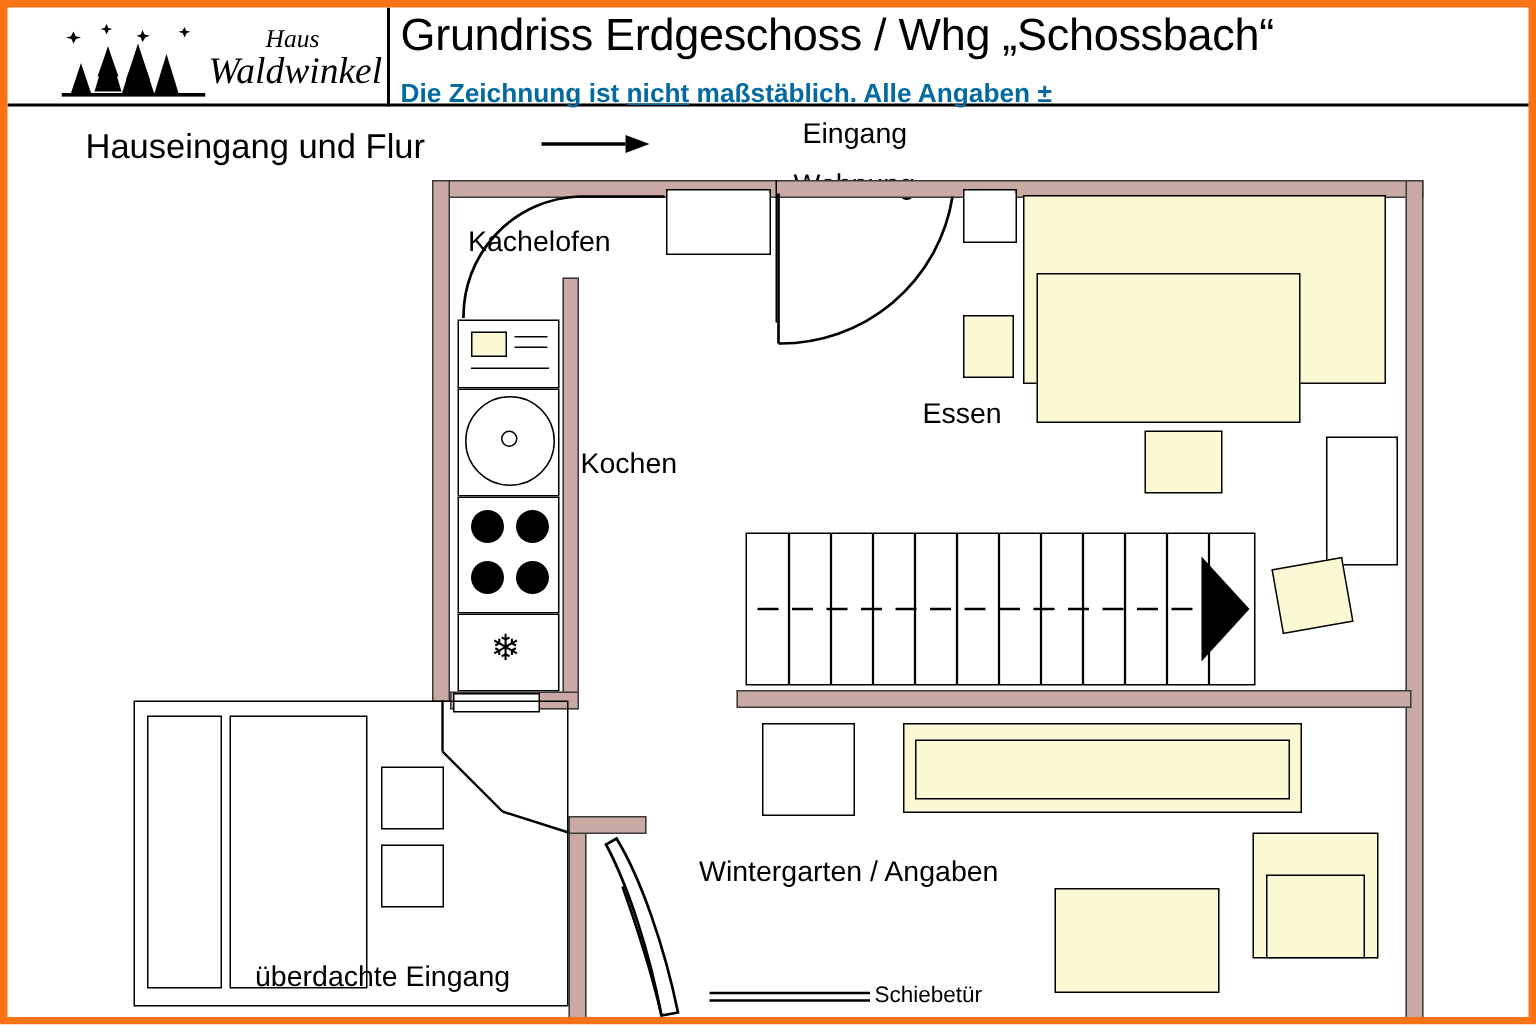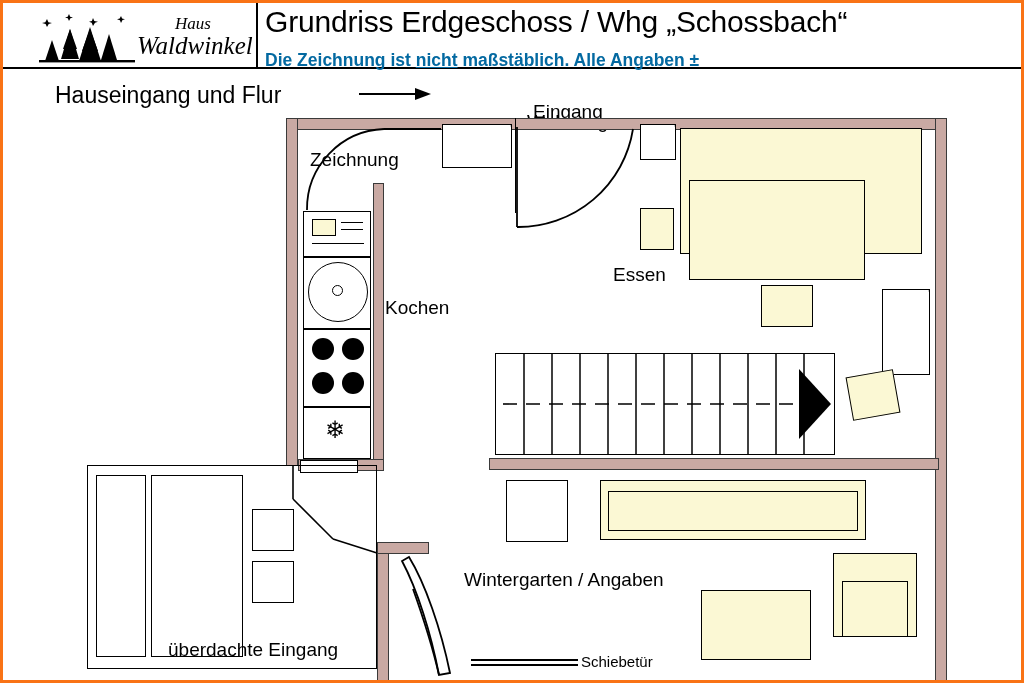--- a/index.html
+++ b/index.html
@@ -9,21 +9,21 @@
   }
   body {
     font-family: "Liberation Sans", sans-serif;
   }
   #page {
     position: relative;
     width: 1024px;
     height: 683px;
     background: #ffffff;
     overflow: hidden;
-    border: 3px solid #f97316;
+    border: 5px solid #f97316;
     box-sizing: border-box;
   }
 
   
   #header {
     position: absolute;
     left: 0; top: 0;
     width: 1024px;
     height: 66px;
     box-sizing: border-box;
@@ -189,24 +189,24 @@
     <div id="header-divider"></div>
 
     <div id="title-main">Grundriss Erdgeschoss / Whg „Schossbach“</div>
     <div id="title-sub"><span>Die Zeichnung ist </span><span class="ul">nicht</span><span> maßstäblich. Alle Angaben ±</span></div>
   </div>
 
   <div id="plan">
 
     <div class="lbl big" style="left:52px; top:13px;">Hauseingang und Flur</div>
 
-    <div class="lbl" style="left:530px; top:8px;margin-top:24px;">Eingang</div>
+    <div class="lbl" style="left:530px; top:8px;">Eingang</div>
     <div class="lbl" style="left:524px; top:42px;">Wohnung</div>
 
-    <div class="lbl" style="left:307px; top:80px;">Zeichnung</div>
+    <div class="lbl" style="left:307px; top:80px;">Kachelofen</div>
     <div class="lbl" style="left:382px; top:228px;">Kochen</div>
     <div class="lbl" style="left:610px; top:195px;text-align:center;">Essen</div>
     <div class="lbl" style="left:461px; top:500px;">Wintergarten / Angaben</div>
     <div class="lbl small" style="left:578px; top:584px;">Schiebetür</div>
     <div class="lbl" style="left:165px; top:570px;">überdachte Eingang</div>
 
     <div class="wall" style="left:283px; top:49px; width:661px; height:12px;"></div>
 
     <div class="wall" style="left:932px; top:49px; width:12px; height:612px;"></div>
 

